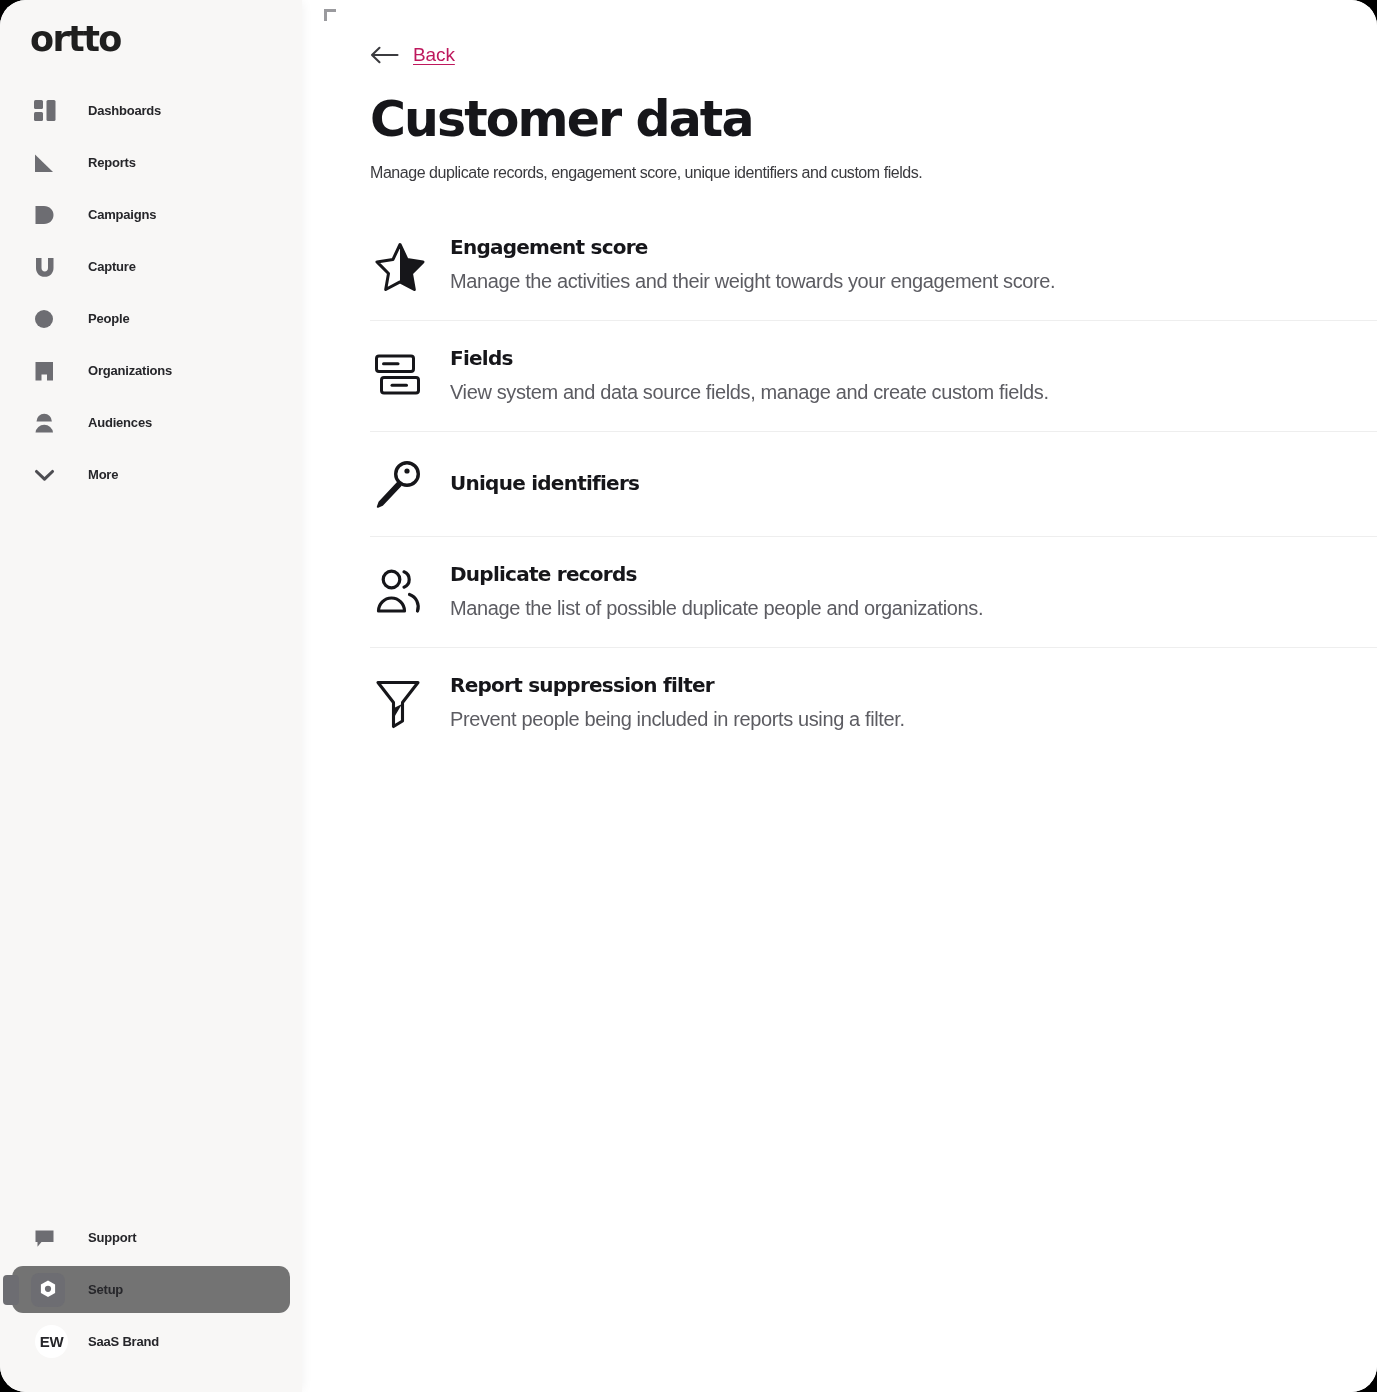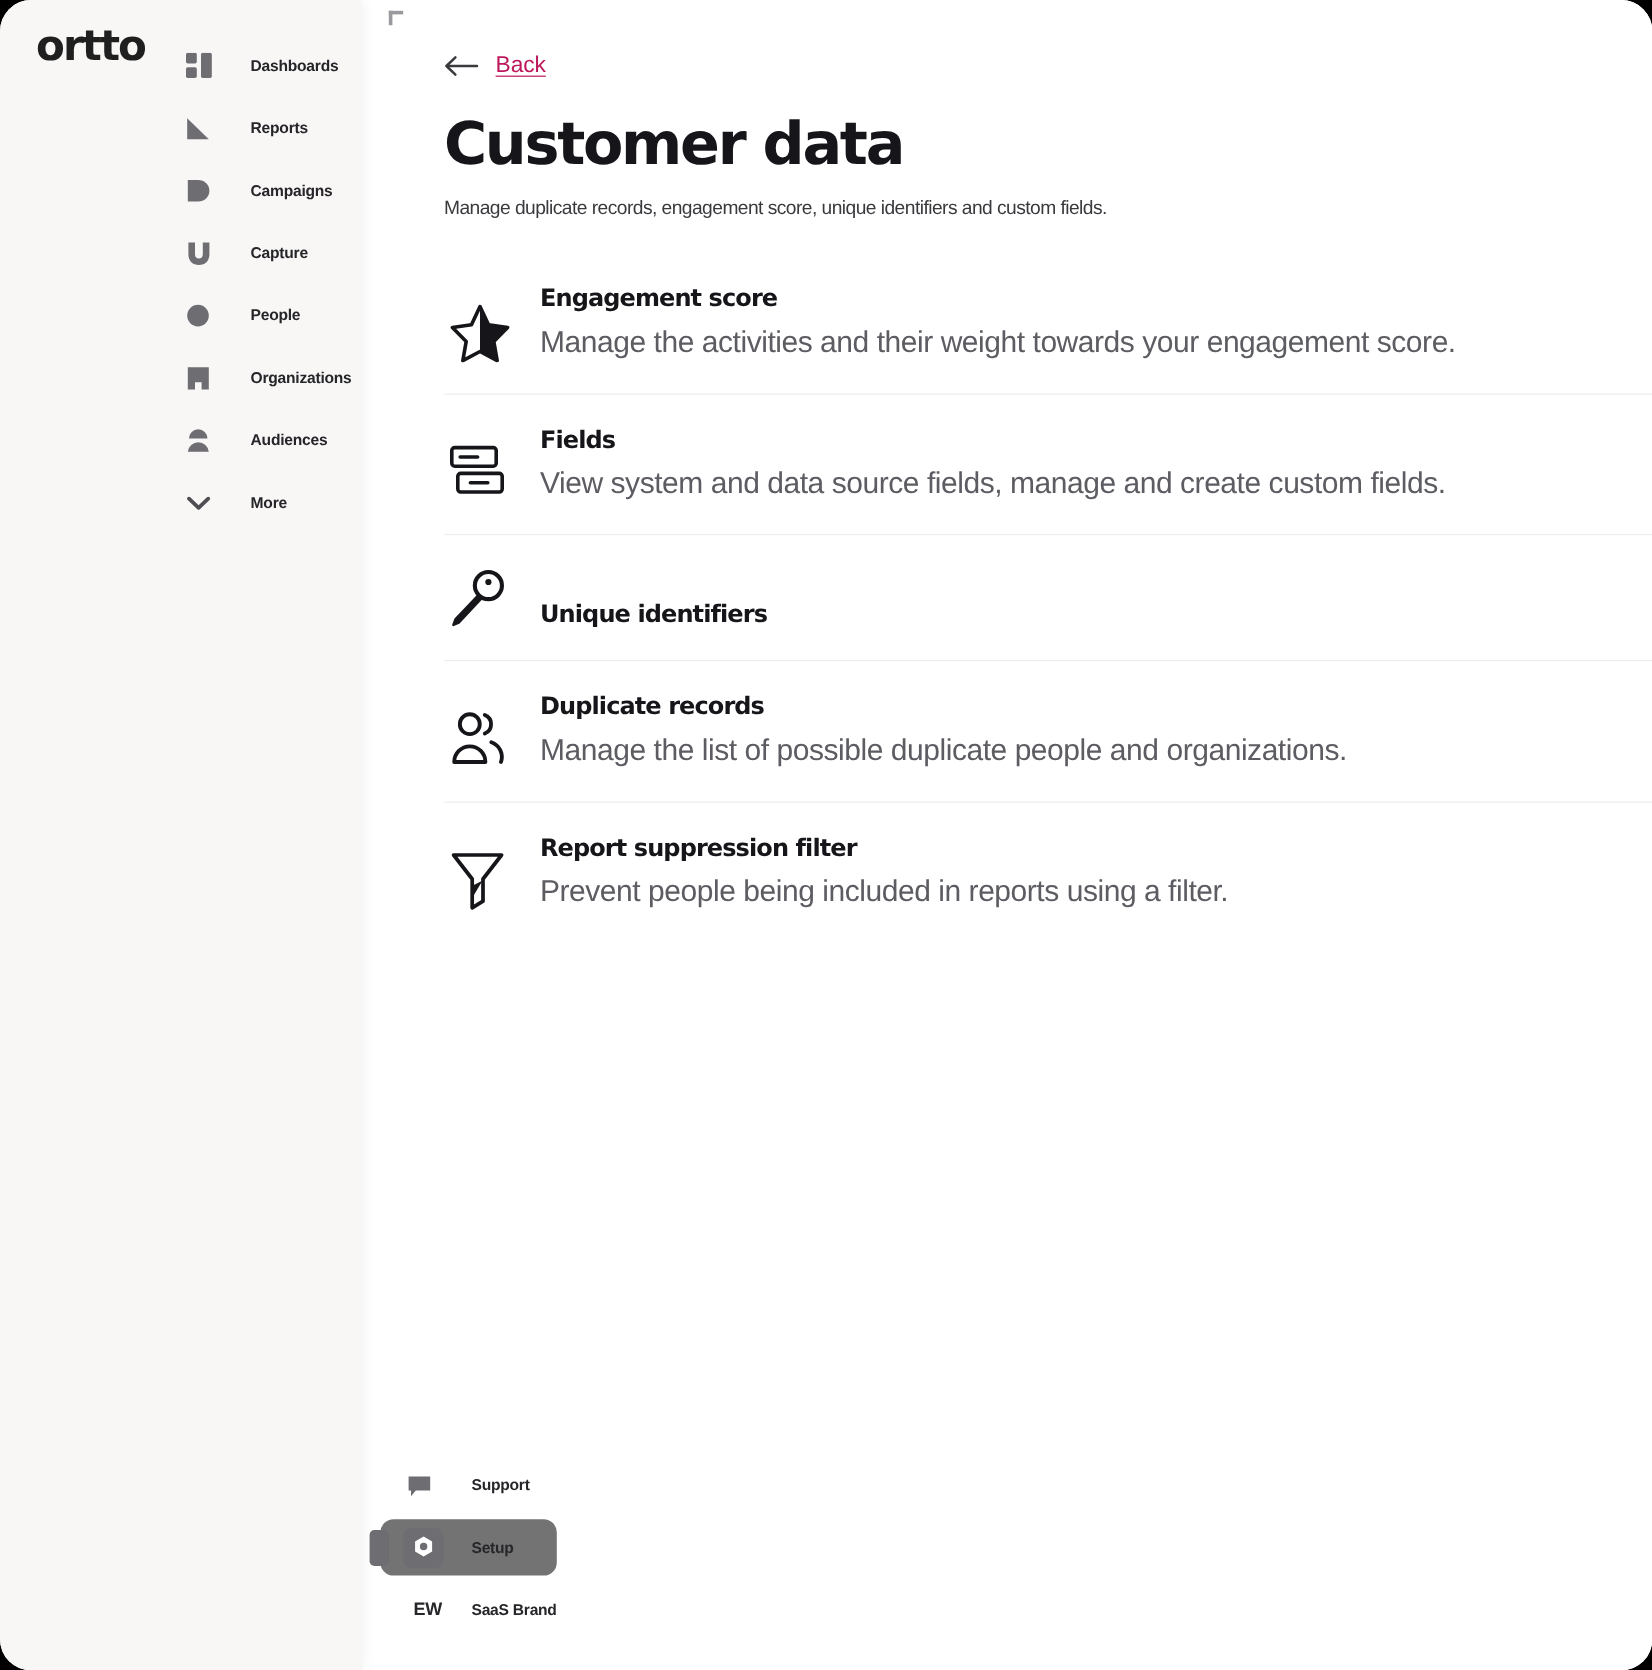--- a/index.html
+++ b/index.html
@@ -28,20 +28,21 @@
     display: flex;
   }
 
   
   #sidebar {
     position: relative;
     width: 302px;
     flex: 0 0 302px;
     background: #f8f7f6;
     display: flex;
+    flex-direction: column;
     box-shadow: 3px 0 10px -2px rgba(0,0,0,0.055);
     z-index: 3;
   }
 
   .logo-wrap {
     padding: 22px 0 0 30px;
     height: 56px;
     box-sizing: border-box;
   }
   .logo {
@@ -176,21 +177,21 @@
     letter-spacing: -0.45px;
     font-weight: 400;
   }
 
   .list {
     margin-top: 28px;
     padding-right: 0;
   }
   .list-item {
     display: flex;
-    align-items: flex-end;
+    align-items: center;
     padding: 24px 0 26px 2px;
     border-bottom: 1px solid #eeeeee;
     cursor: pointer;
     min-height: 70px;
     box-sizing: border-box;
   }
   .list-item:last-child {
     border-bottom: none;
   }
   .item-icon {
@@ -209,21 +210,21 @@
   .item-title {
     font-family: "DejaVu Sans", sans-serif;
     font-size: 20px;
     font-weight: 700;
     color: #16161a;
     letter-spacing: -0.75px;
     line-height: 1.25;
   }
   .item-desc {
     margin-top: 8px;
-    font-size: 25px;
+    font-size: 20px;
     color: #5c5c62;
     letter-spacing: -0.38px;
     line-height: 1.3;
     font-weight: 400;
   }
 </style>
 </head>
 <body>
 
 <div id="app-frame">

